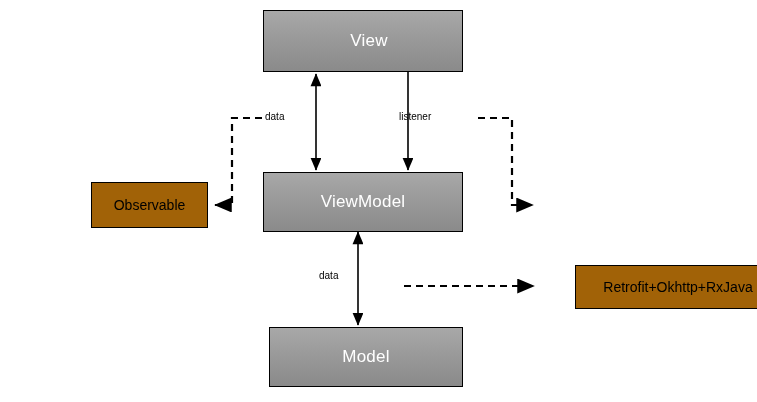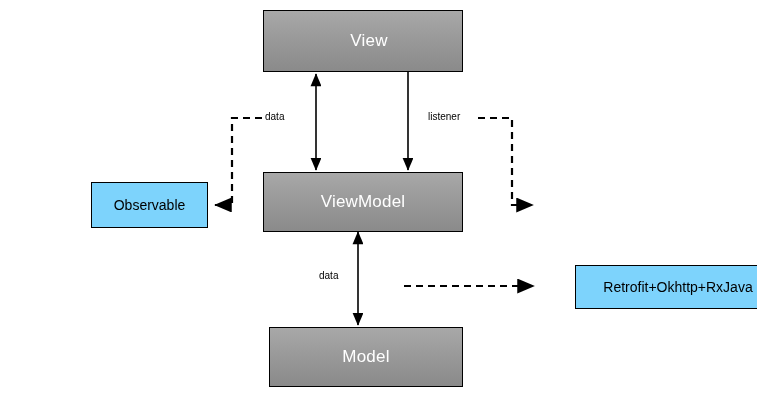--- a/index.html
+++ b/index.html
@@ -28,21 +28,21 @@
     justify-content: center;
     color: #ffffff;
     font-size: 17px;
     letter-spacing: 0.2px;
   }
   
   .wbox {
     position: absolute;
     box-sizing: border-box;
     border: 1px solid #000000;
-    background: #7dd3fc;
+    background: #a16207;
     display: flex;
     align-items: center;
     justify-content: center;
     color: #000000;
     font-size: 14px;
   }
   
   .edge-label {
     position: absolute;
     font-size: 10px;
@@ -103,17 +103,17 @@
     <span>Observable</span>
   </div>
 
 
   <div class="wbox" style="left:539px; top:265px; width:206px; height:44px;margin-left:36px;">
     <span>Retrofit+Okhttp+RxJava</span>
   </div>
 
   <span class="edge-label" style="left:265px; top:111px;">data</span>
 
-  <span class="edge-label" style="left:428px; top:111px;">listener</span>
+  <span class="edge-label" style="left:399px; top:111px;">listener</span>
 
   <span class="edge-label" style="left:319px; top:270px;">data</span>
 
 </div>
 
 </body></html>

